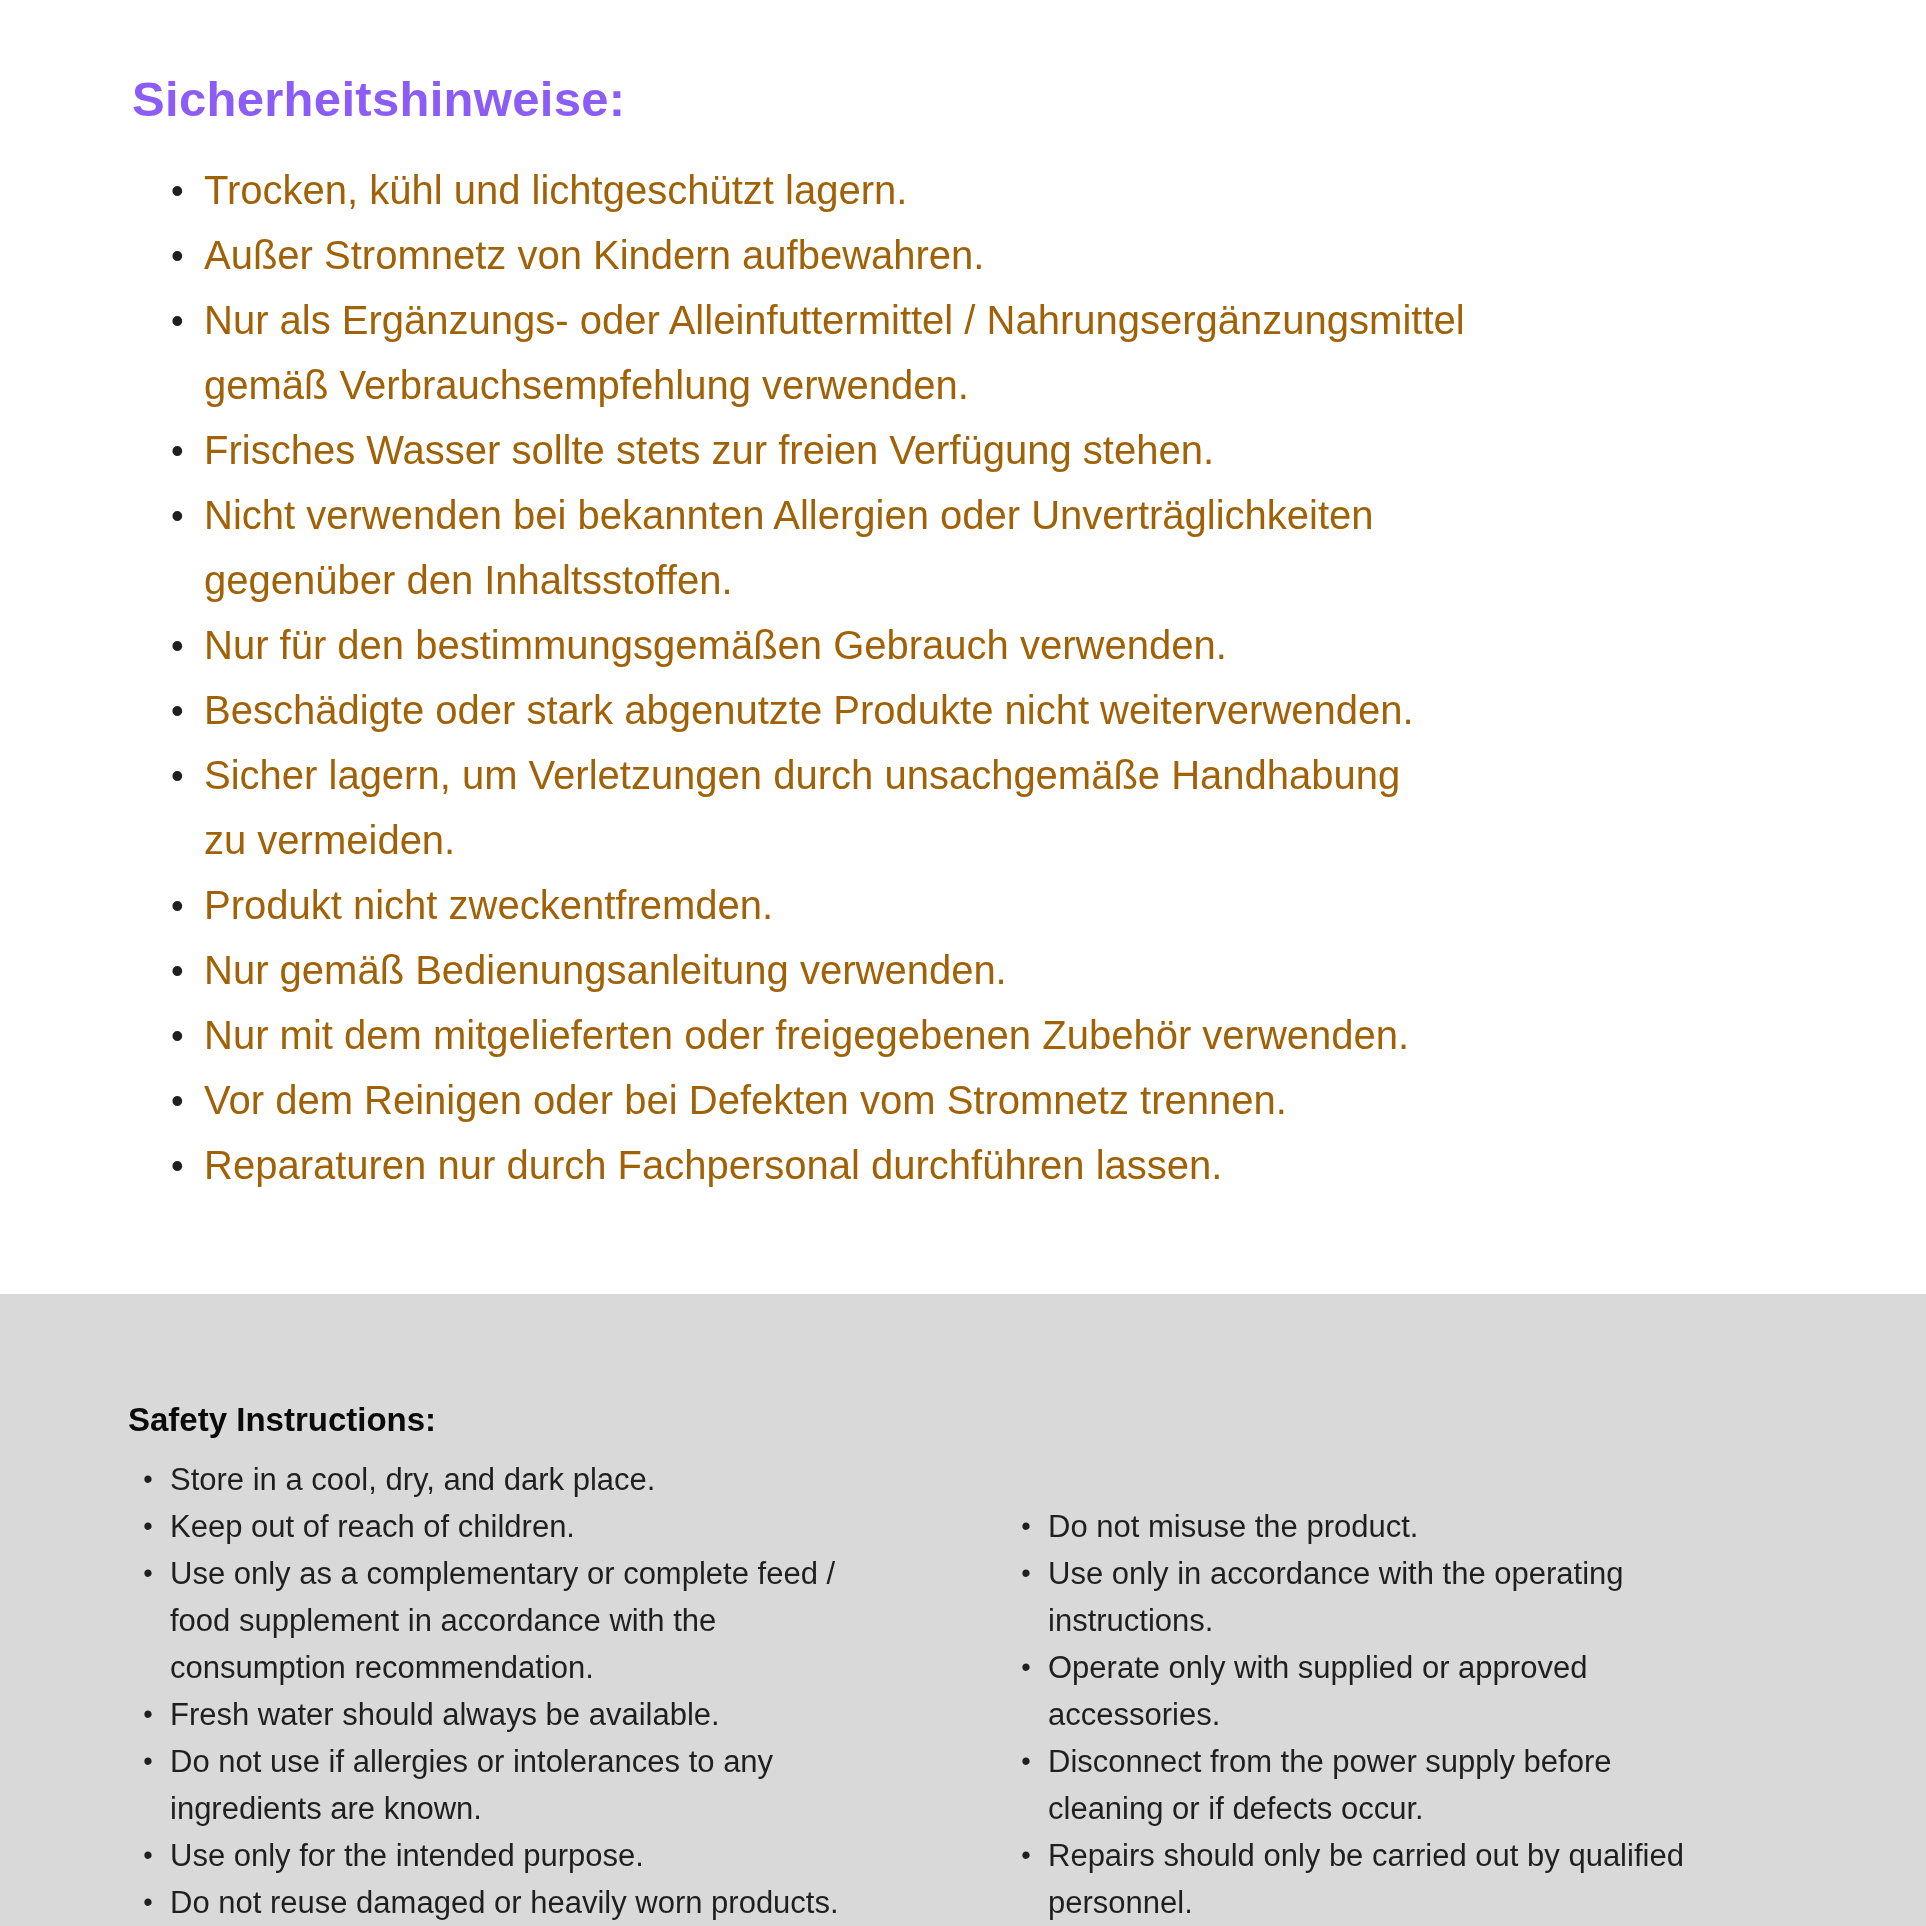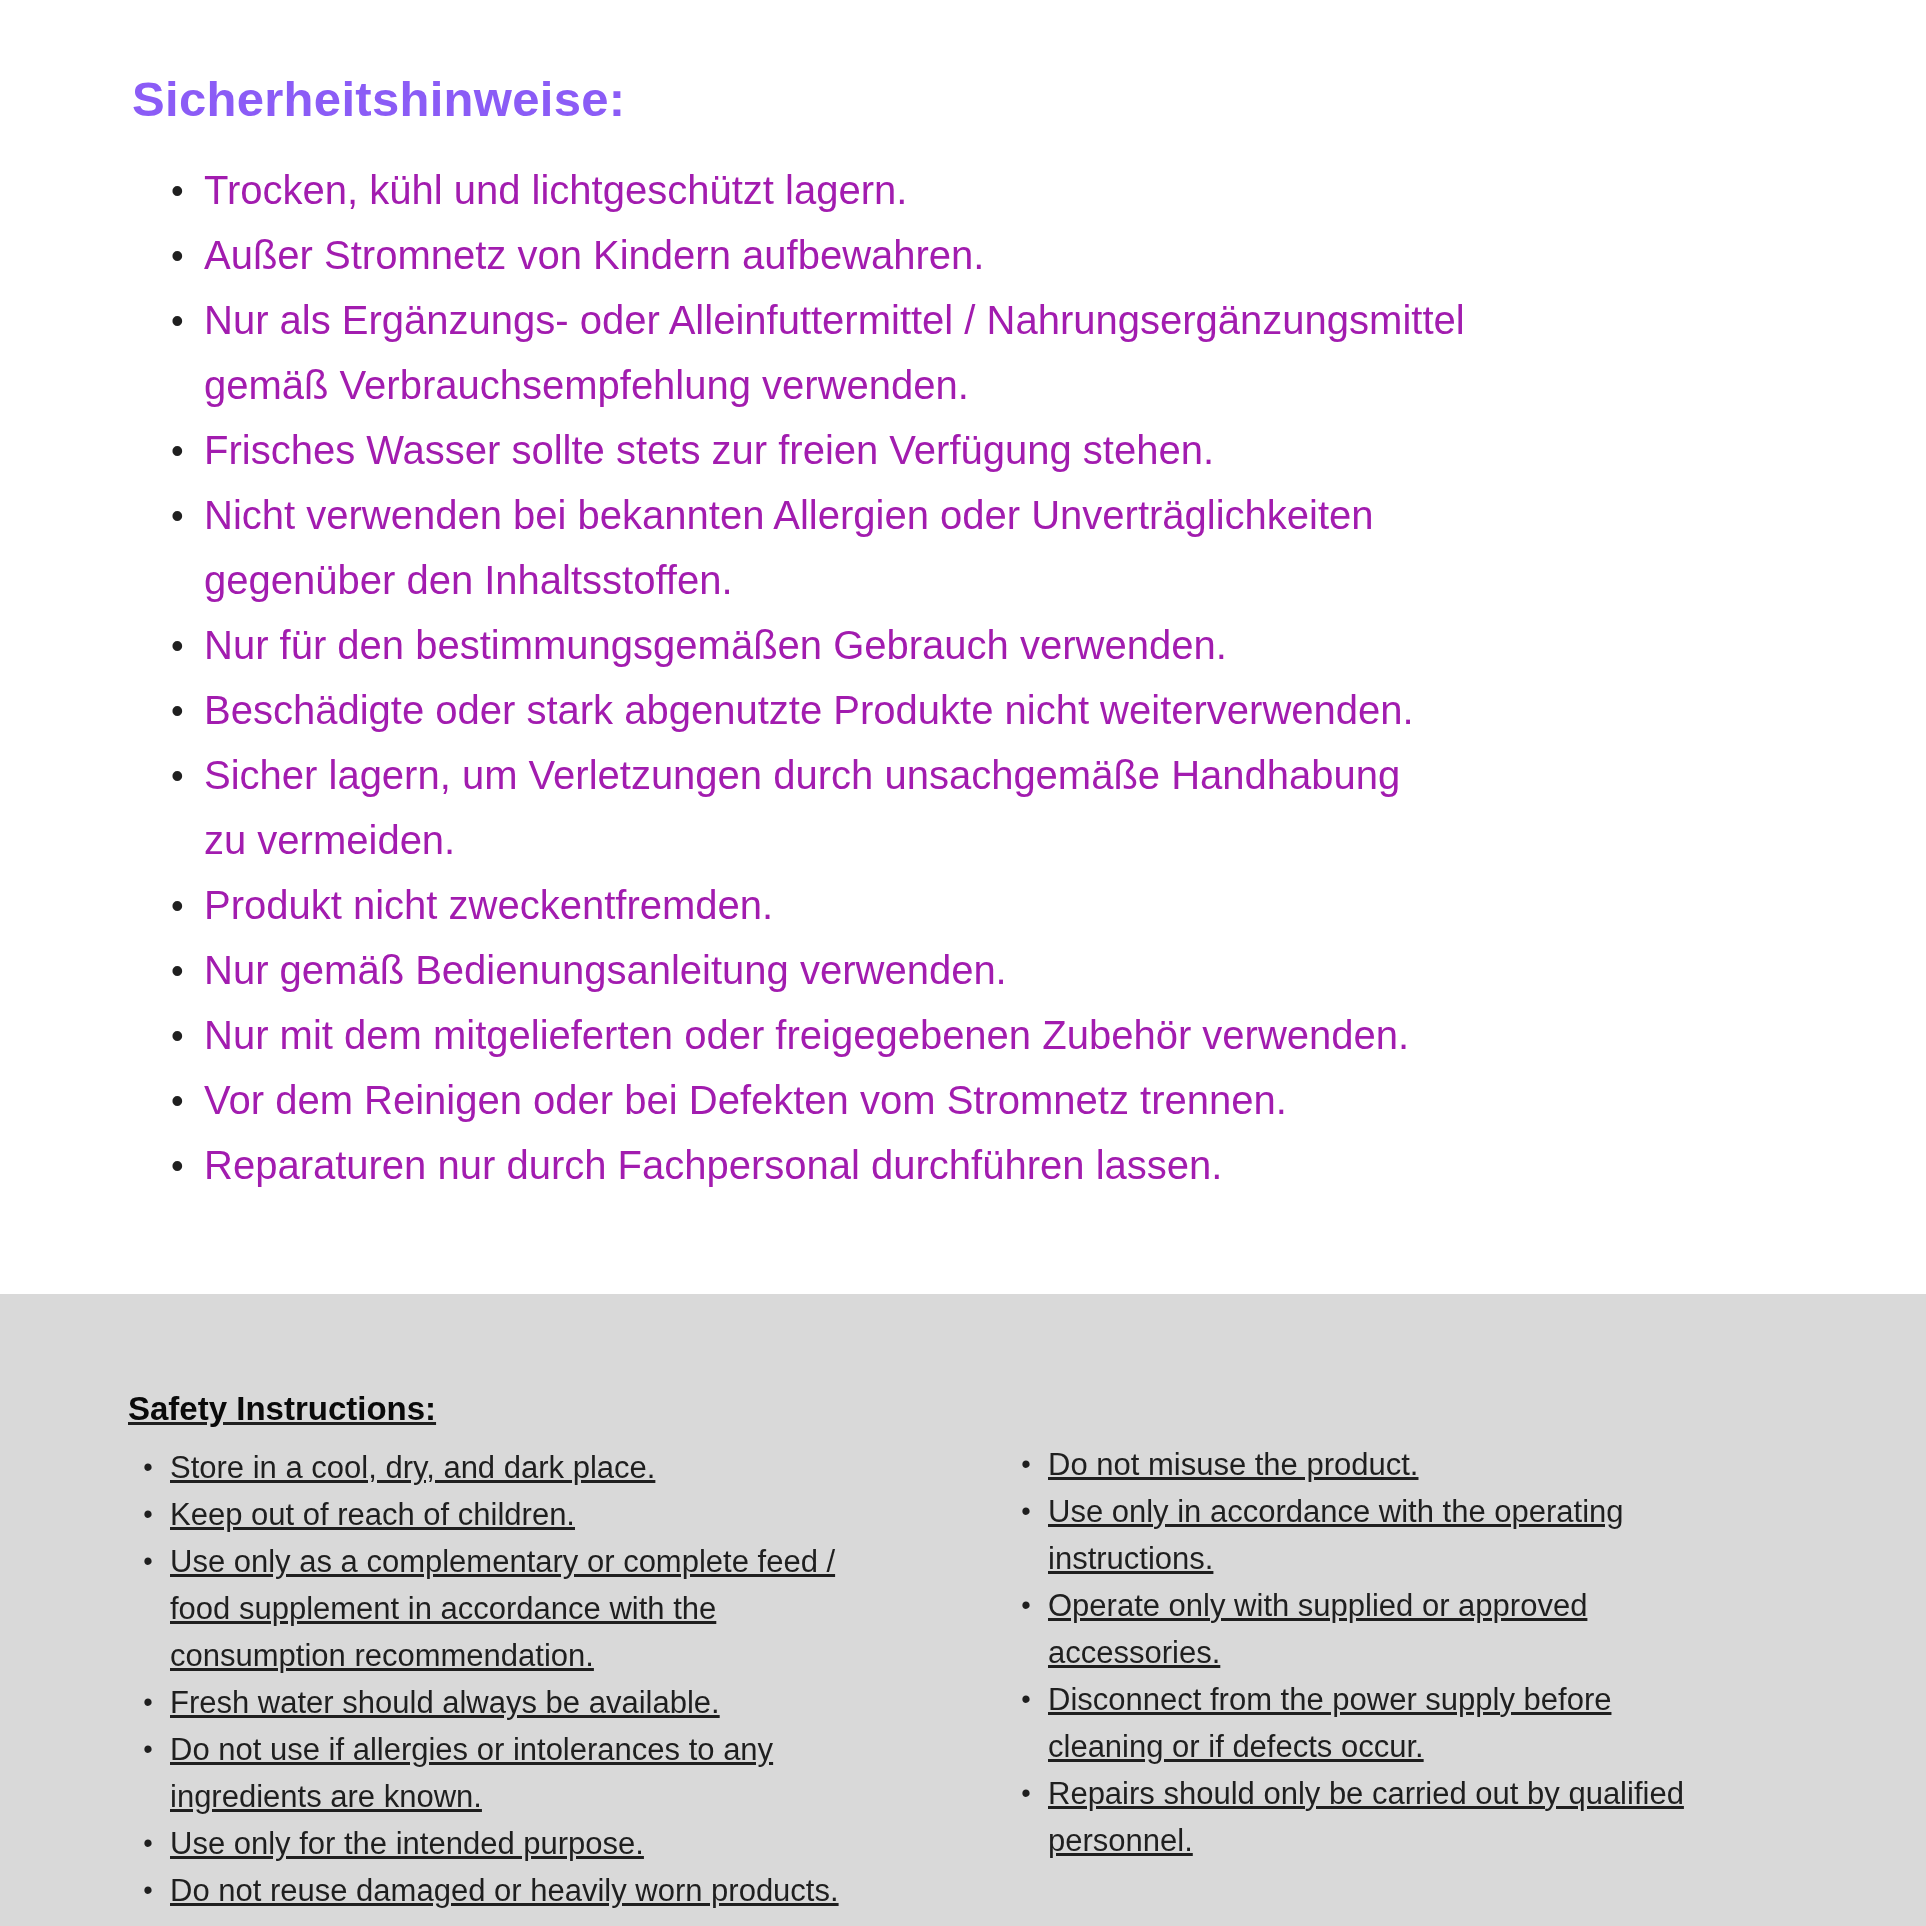--- a/index.html
+++ b/index.html
@@ -34,42 +34,41 @@
     margin: 0;
     padding: 0 0 0 35px;
     max-width: 1592px;
   }
   .german-list li {
     position: relative;
     font-size: 40px;
     line-height: 65px;
     padding-left: 37px;
     white-space: pre-line;
-    color: #a21caf;
+    color: #a16207;
   }
   .german-list li::before {
     content: "\2022";
     position: absolute;
     left: 3.9px;
     top: 0;
     font-size: 36px;
     line-height: 65px;
     color: #1f1f1f;
   }
 
   
   .english-section {
     position: absolute;
     top: 1294px; left: 0; right: 0; bottom: 0;
     background: #d9d9d9;
     padding: 84px 90px 0 128px;
     box-sizing: border-box;
     display: flex;
-    align-items: center;
-    text-decoration: underline;
+    align-items: flex-end;
   }
   .col-left  { width: 892px; flex: 0 0 auto; }
   .col-right { width: 809px; flex: 0 0 auto; }
 
   .english-title {
     font-size: 33px;
     font-weight: 700;
     color: #0a0a0a;
     margin: 0 0 16.7px 0;
   }

